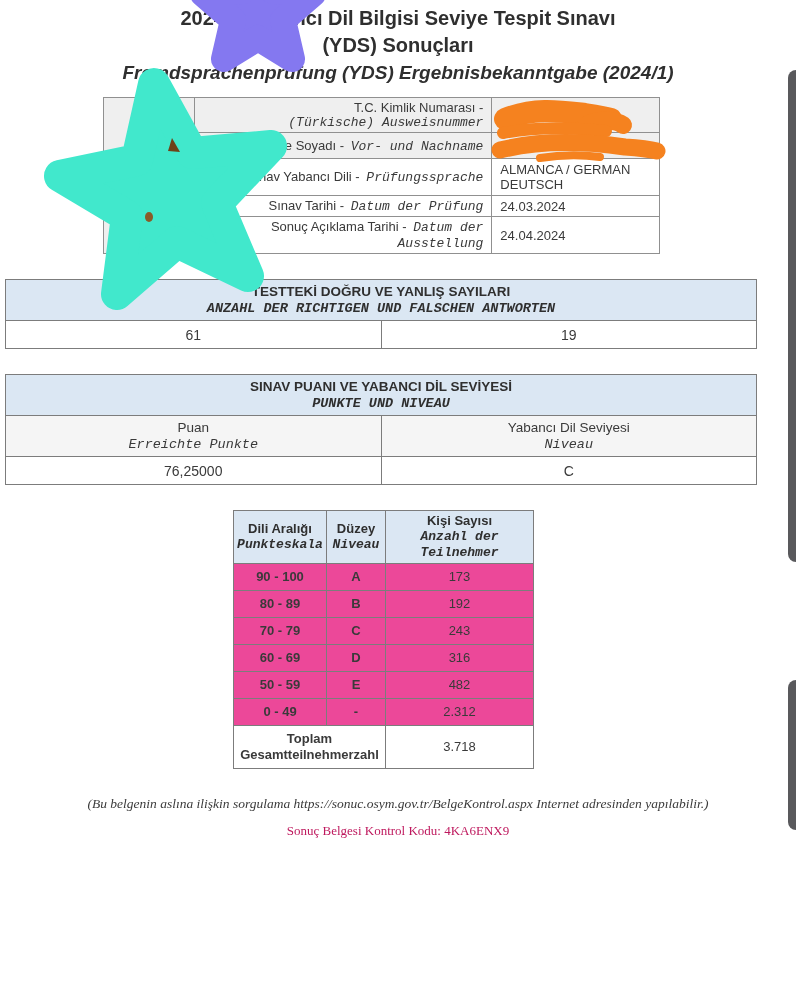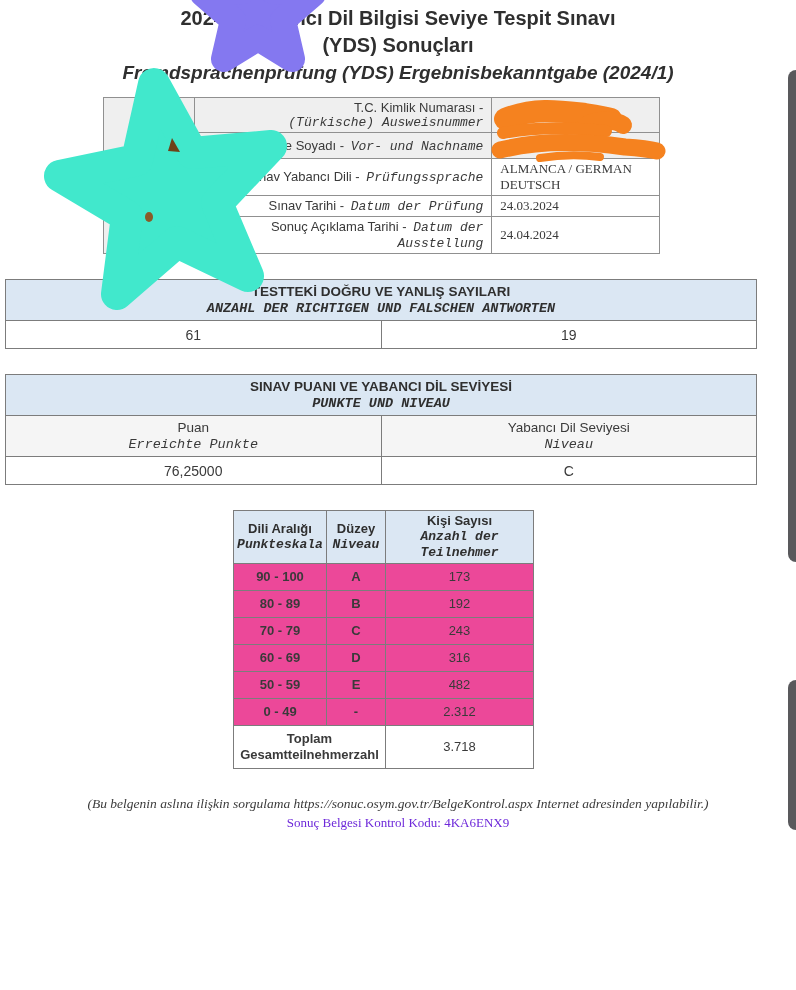--- a/index.html
+++ b/index.html
@@ -10,21 +10,21 @@
   .title-block{text-align:center;padding-top:5px;line-height:27px;}
   .title-main{font-size:20px;font-weight:bold;color:#2f2f2f;}
   .title-sub{font-size:19px;font-weight:bold;font-style:italic;color:#2f2f2f;line-height:28px;}
 
   
   table{border-collapse:collapse;}
   .cand-table{margin:10px 0 0 103px;width:557px;table-layout:fixed;}
   .cand-table td{border:1px solid #909090;font-size:13px;padding:2px 8px;vertical-align:middle;}
   .cand-table .photo-cell{width:88px;background:#ffffff;padding:0;}
   .cand-table .lbl{width:274px;text-align:right;}
-  .cand-table .val{width:147px;font-family:Liberation Serif, serif;}
+  .cand-table .val{width:147px;}
   .cand-table tr.gray td{background:#efefef;}
   .de{font-style:italic;font-family:Liberation Mono, monospace;}
   .de.inline{margin-left:3px;}
   .de.block{display:block;}
   .v2{display:block;}
   .r1{height:31px;} .r2{height:26px;} .r3{height:37px;} .r4{height:19px;} .r5{height:23px;}
 
   
   .wide-table{margin:25px 0 0 5px;width:752px;table-layout:fixed;}
   .wide-table td{border:1px solid #7c7c7c;text-align:center;}
@@ -41,21 +41,21 @@
   .dist-table .c-range{width:86px;font-weight:bold;}
   .dist-table .c-level{width:52px;font-weight:bold;}
   .dist-table .c-count{width:141px;}
   .dist-table .data td{height:22px;background:#ec4899;}
   .dist-table .total td{background:#fff;}
   .dist-table .total .t-lbl{font-weight:bold;height:38px;}
 
   
   .footer{margin-top:27px;text-align:center;font-family:Liberation Serif, serif;}
   .footer .verify{font-style:italic;font-size:13.5px;color:#3a3a3a;}
-  .footer .code{font-size:13px;margin-top:3px;color:#6d28d9;}
+  .footer .code{font-size:13px;margin-top:11px;color:#be185d;}
 
   
   .scroll-thumb{position:absolute;right:0;width:8px;background:#59595c;z-index:5;}
   .thumb-upper{top:70px;height:492px;border-radius:9px 0 0 9px;}
   .thumb-lower{top:680px;height:150px;border-radius:9px 0 0 9px;}
 
   
   .overlay{position:absolute;left:0;top:0;z-index:20;pointer-events:none;}
 </style>
 </head>

